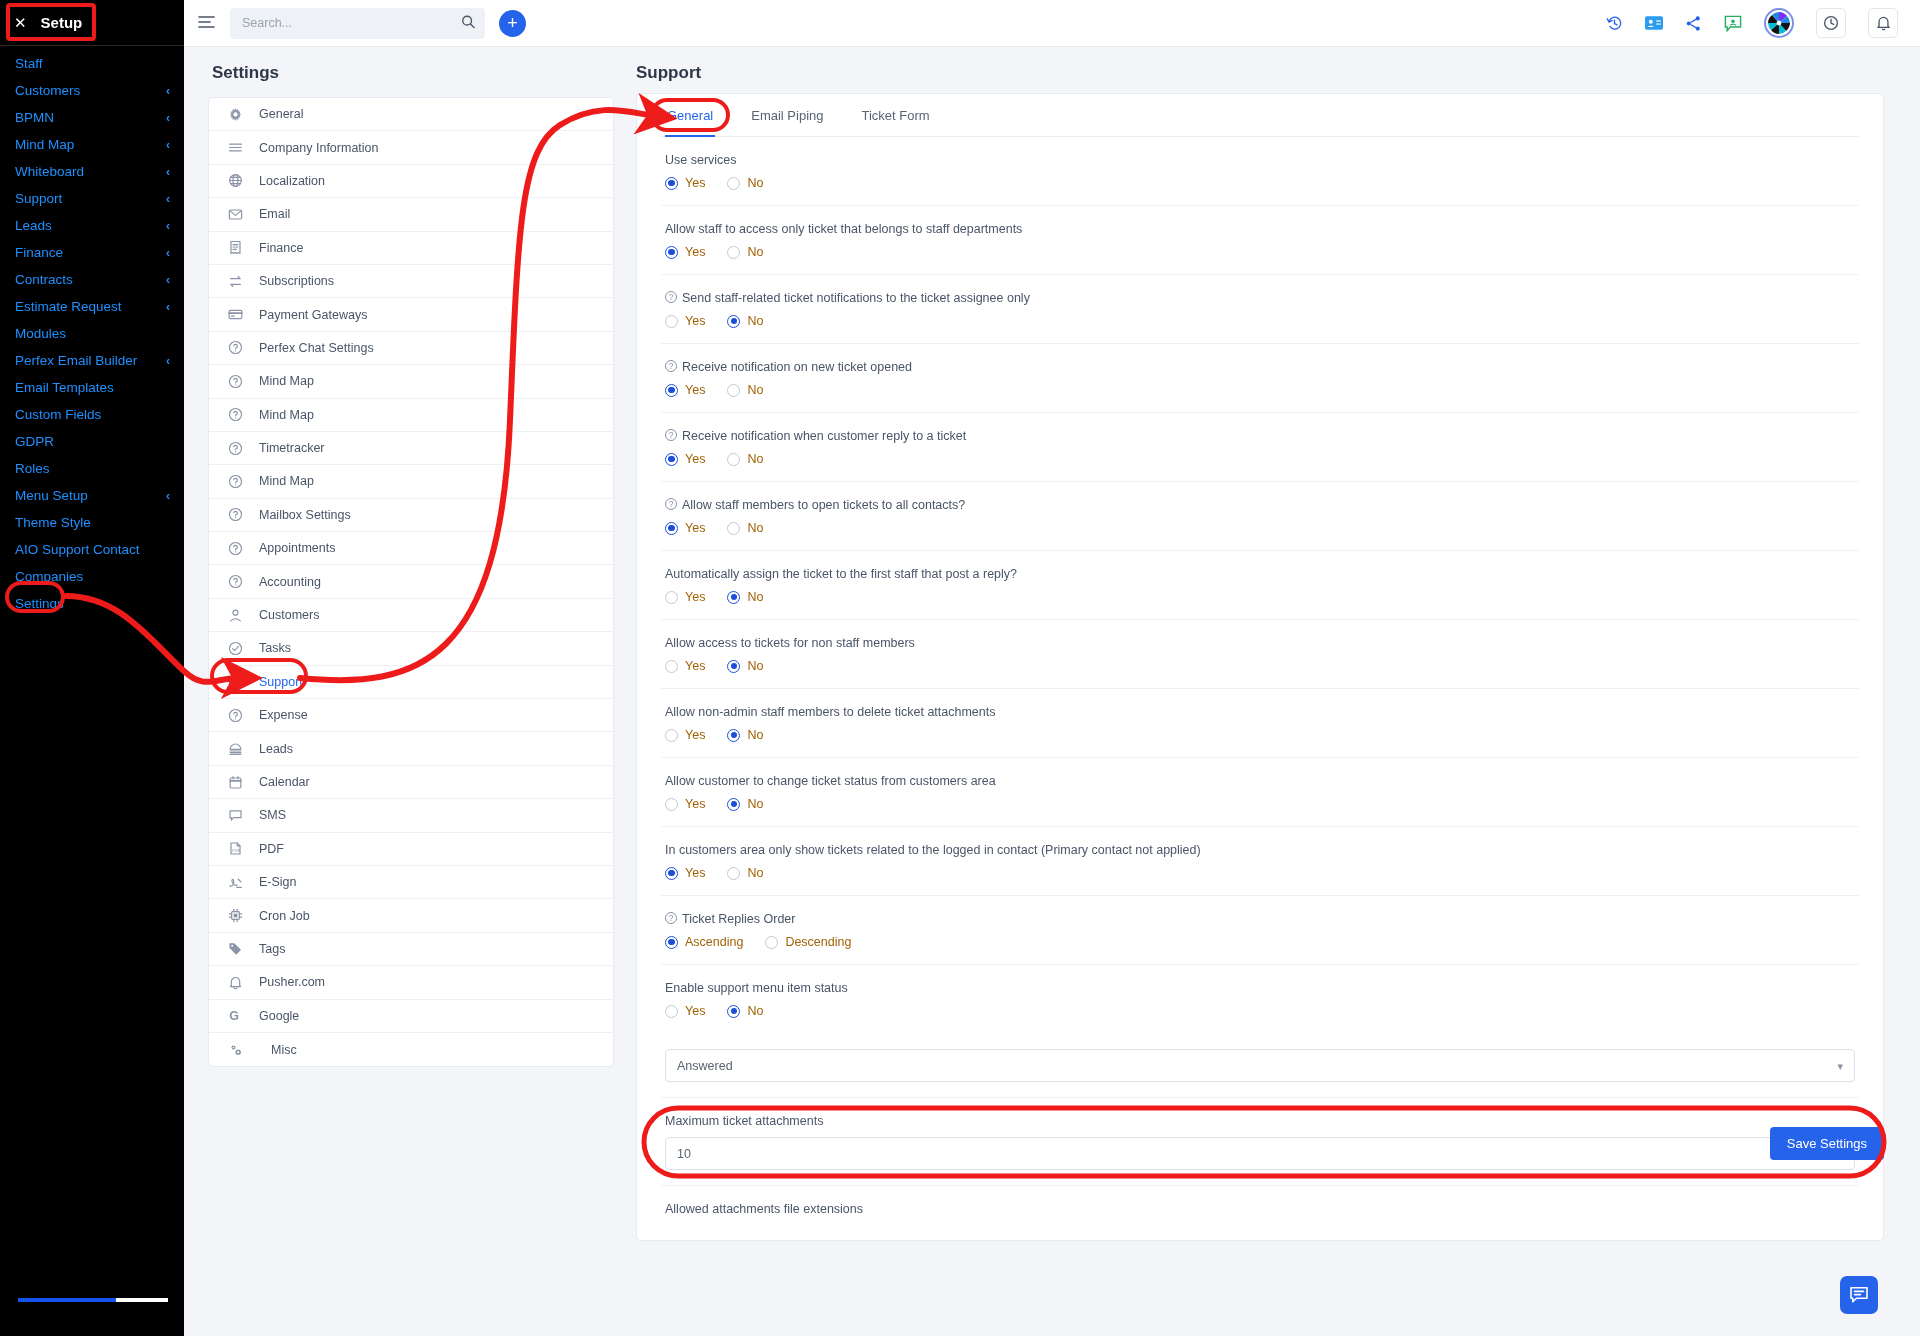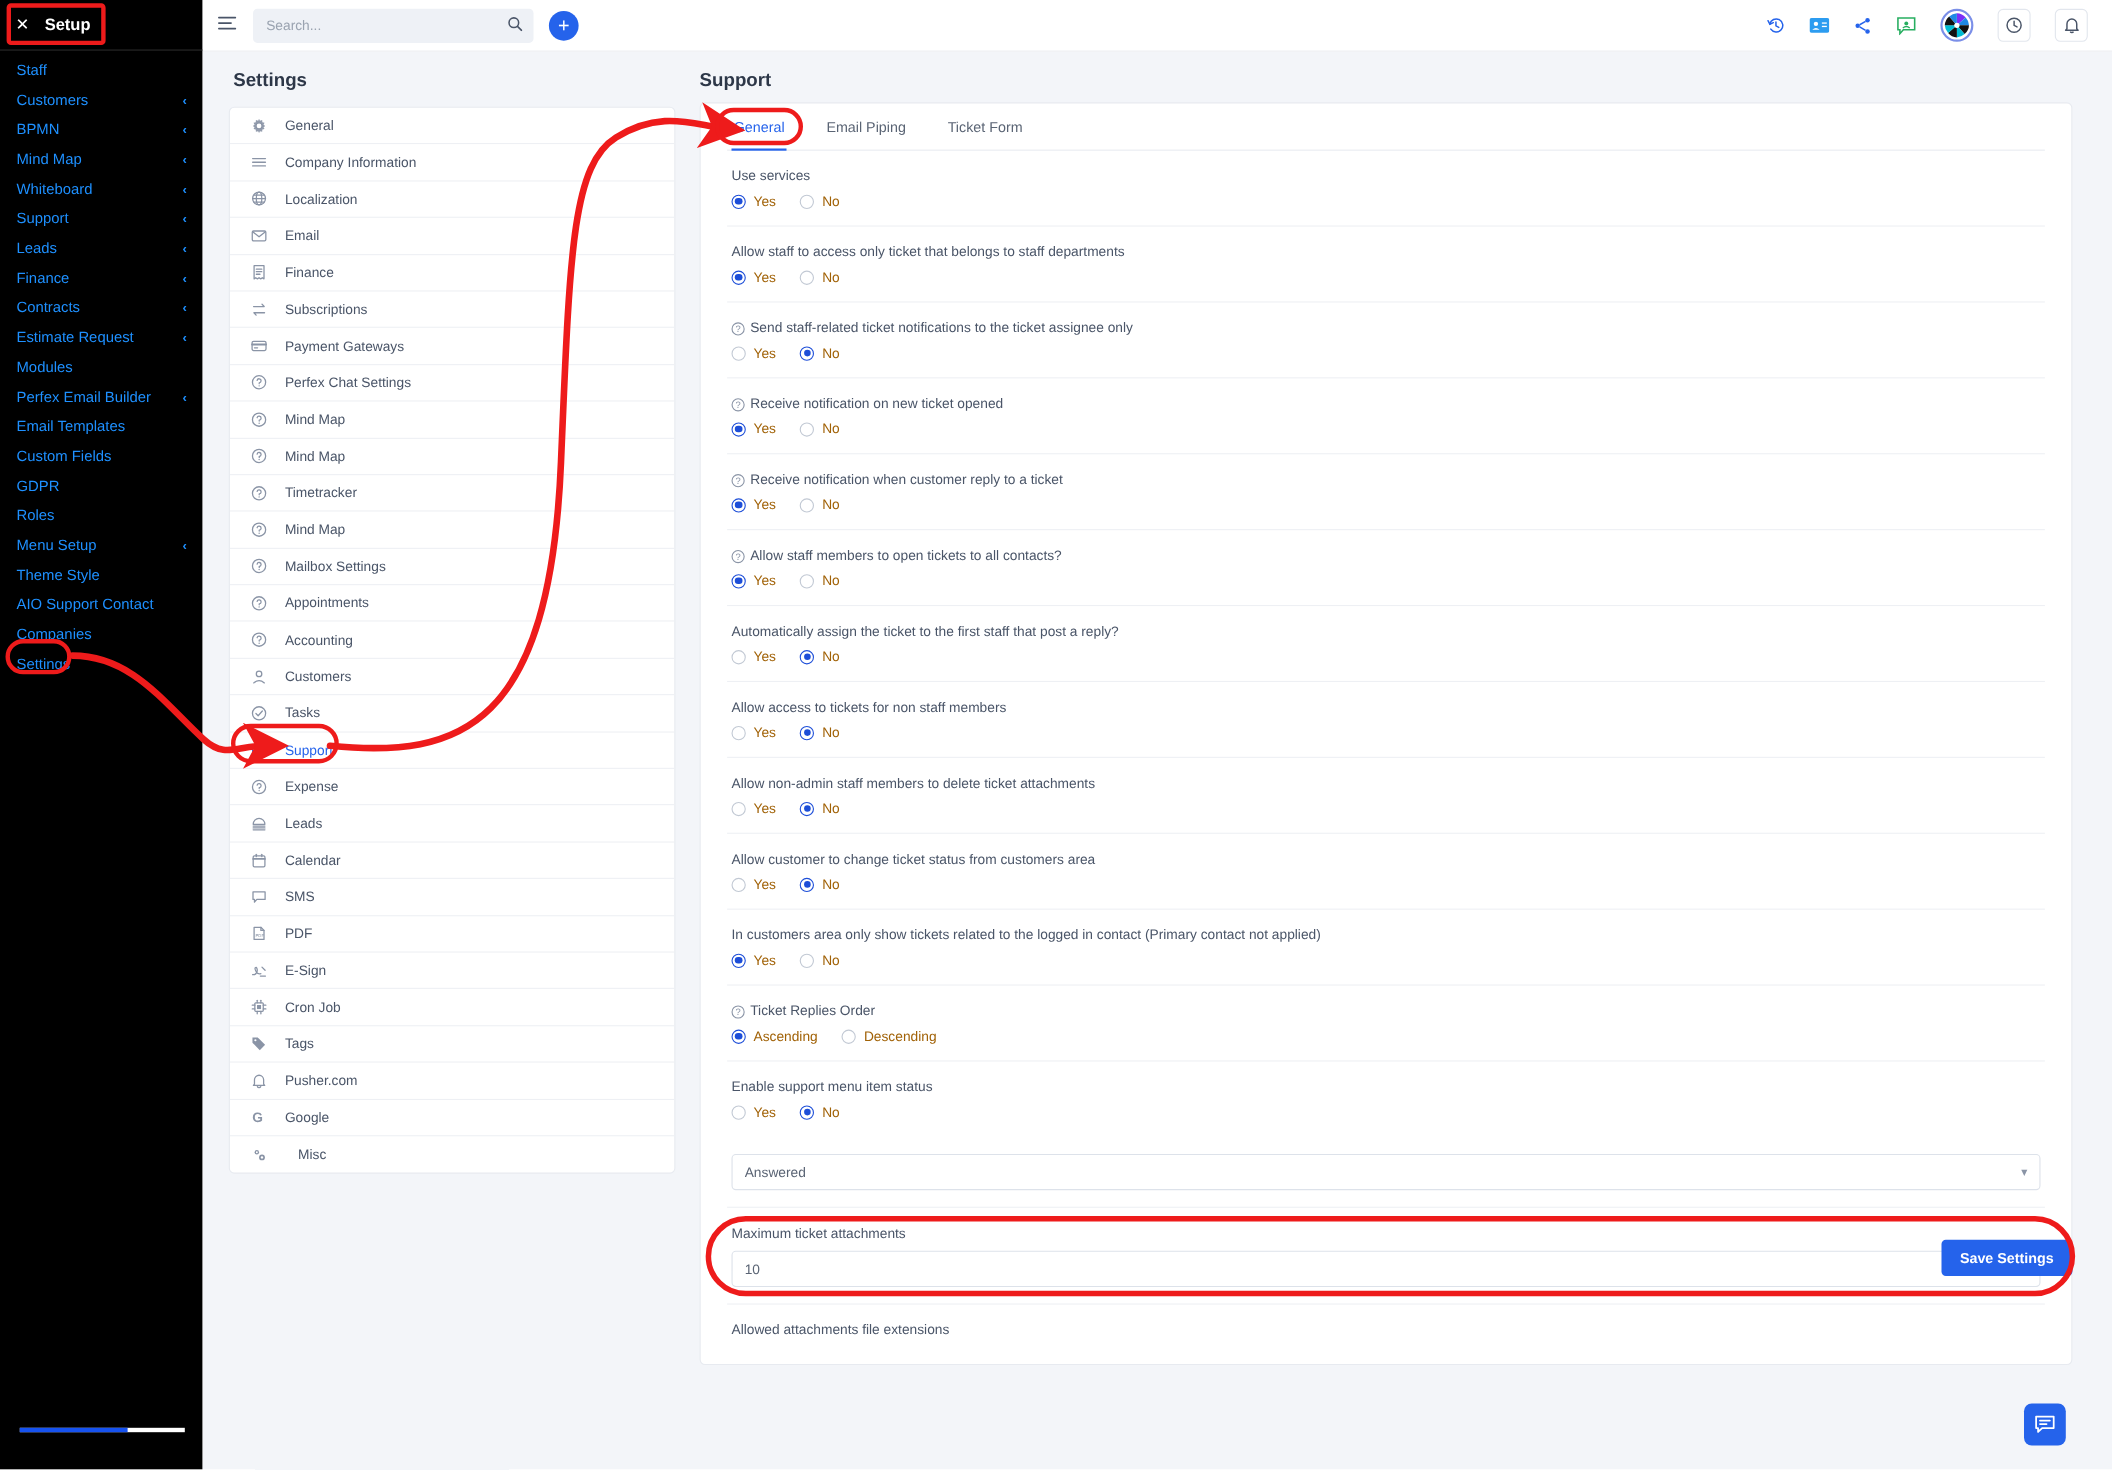--- a/index.html
+++ b/index.html
@@ -112,21 +112,21 @@
   .tab {
     padding: 14px 2px 12px; font-size: 13px; color: #5a6474; cursor: pointer;
     border-bottom: 2.5px solid transparent; margin-bottom: -1px;
   }
   .tab.active { color: #2563eb; border-bottom-color: #2563eb; }
 
   .frow { padding: 16px 4px 15px; border-bottom: 1px solid #eef0f4; }
   .frow:last-child { border-bottom: none; }
   .flabel {
     font-size: 12.5px; color: #4a5568; margin-bottom: 9px;
-    display: flex; align-items: flex-end; gap: 5px;
+    display: flex; align-items: flex-start; gap: 5px;
   }
   .qmark {
     display:inline-flex; align-items:center; justify-content:center;
     width: 12px; height: 12px; border: 1px solid #8a94a6; border-radius: 50%;
     font-size: 8.5px; color: #8a94a6; flex: none;
   }
   .radios { display: flex; align-items: center; gap: 6px; }
   .ropt { display: flex; align-items: center; gap: 7px; margin-right: 16px; cursor: pointer; }
   .rdot {
     width: 13px; height: 13px; border-radius: 50%;
@@ -144,21 +144,21 @@
   }
   .fselect-wrap { position: relative; }
   .fselect-wrap .chev {
     position: absolute; right: 12px; top: 50%; transform: translateY(-50%);
     color: #8a94a6; font-size: 11px; pointer-events: none;
   }
 
   .save-btn {
     position: absolute; right: 36px; top: 1080px;
     background: #2563eb; color: #fff; border: none; border-radius: 4px;
-    font-size: 13px; font-weight: 700; padding: 9px 17px; cursor: pointer;
+    font-size: 13px; font-weight: 400; padding: 9px 17px; cursor: pointer;
     font-family: "Liberation Sans", sans-serif; z-index: 9;
   }
 
   .chat-fab {
     position: absolute; right: 42px; bottom: 22px;
     width: 38px; height: 38px; border-radius: 7px; background: #2563eb;
     display: flex; align-items: center; justify-content: center;
     color: #fff; cursor: pointer; z-index: 9;
   }
 

